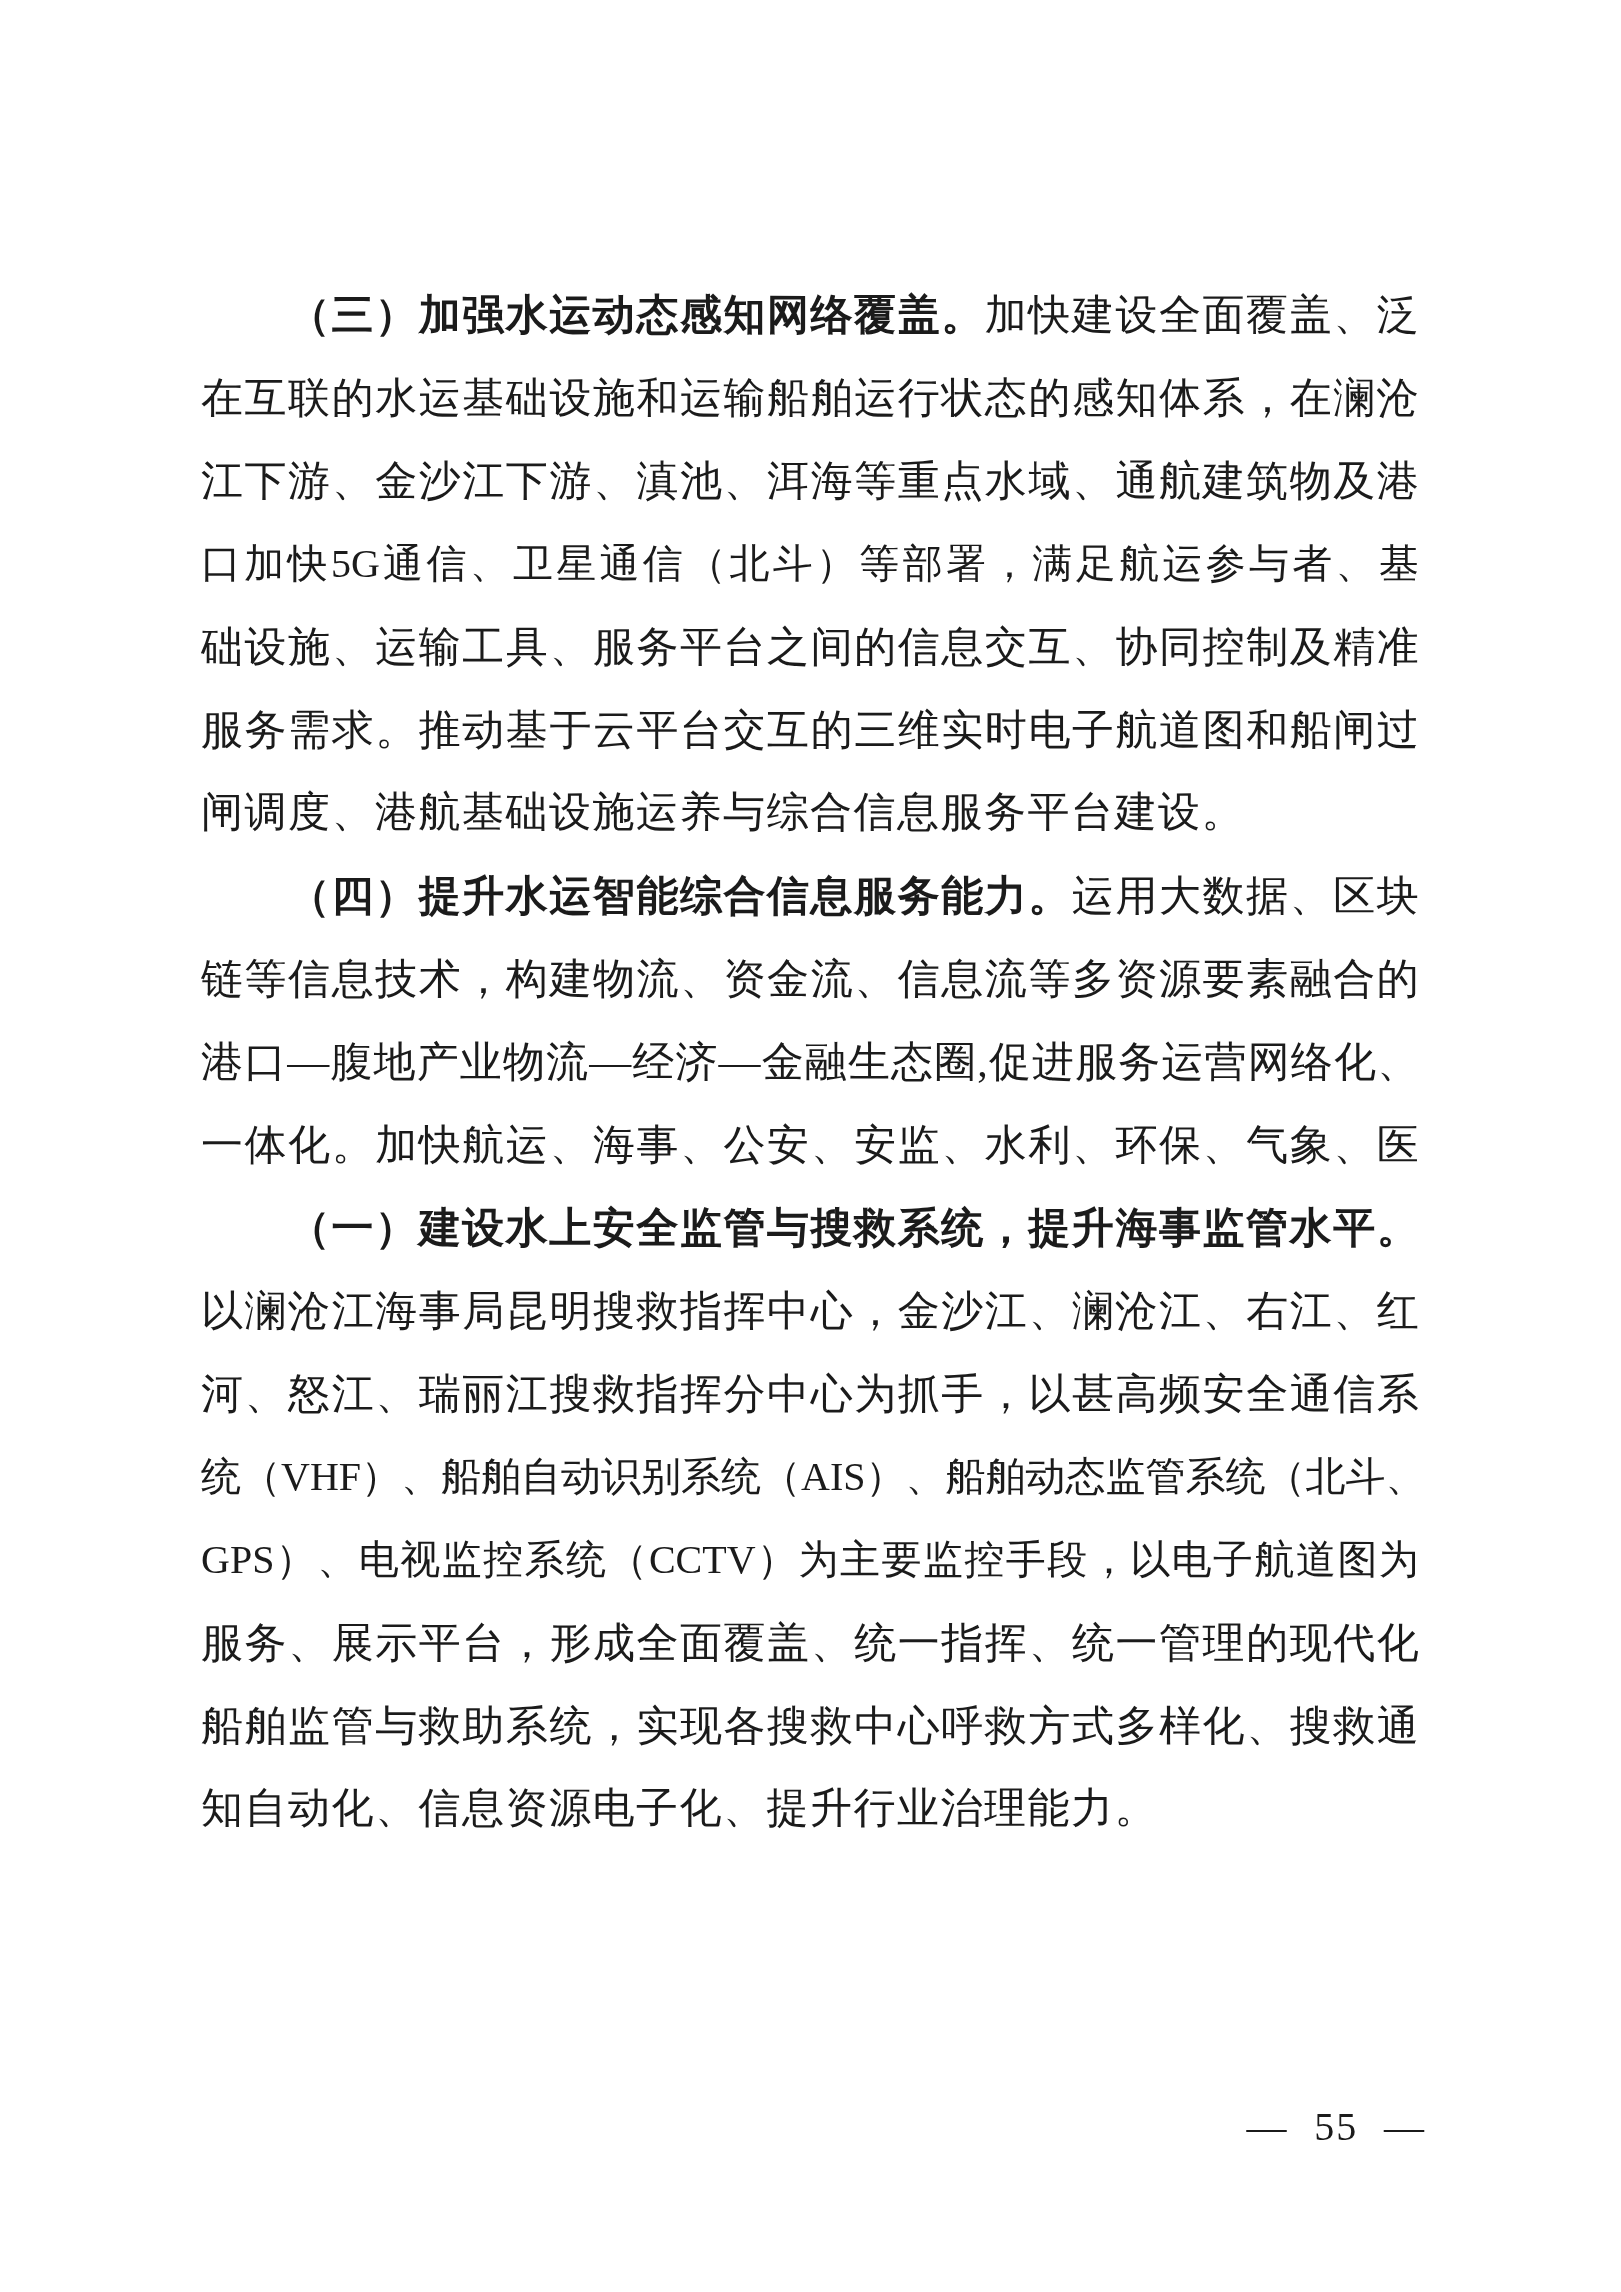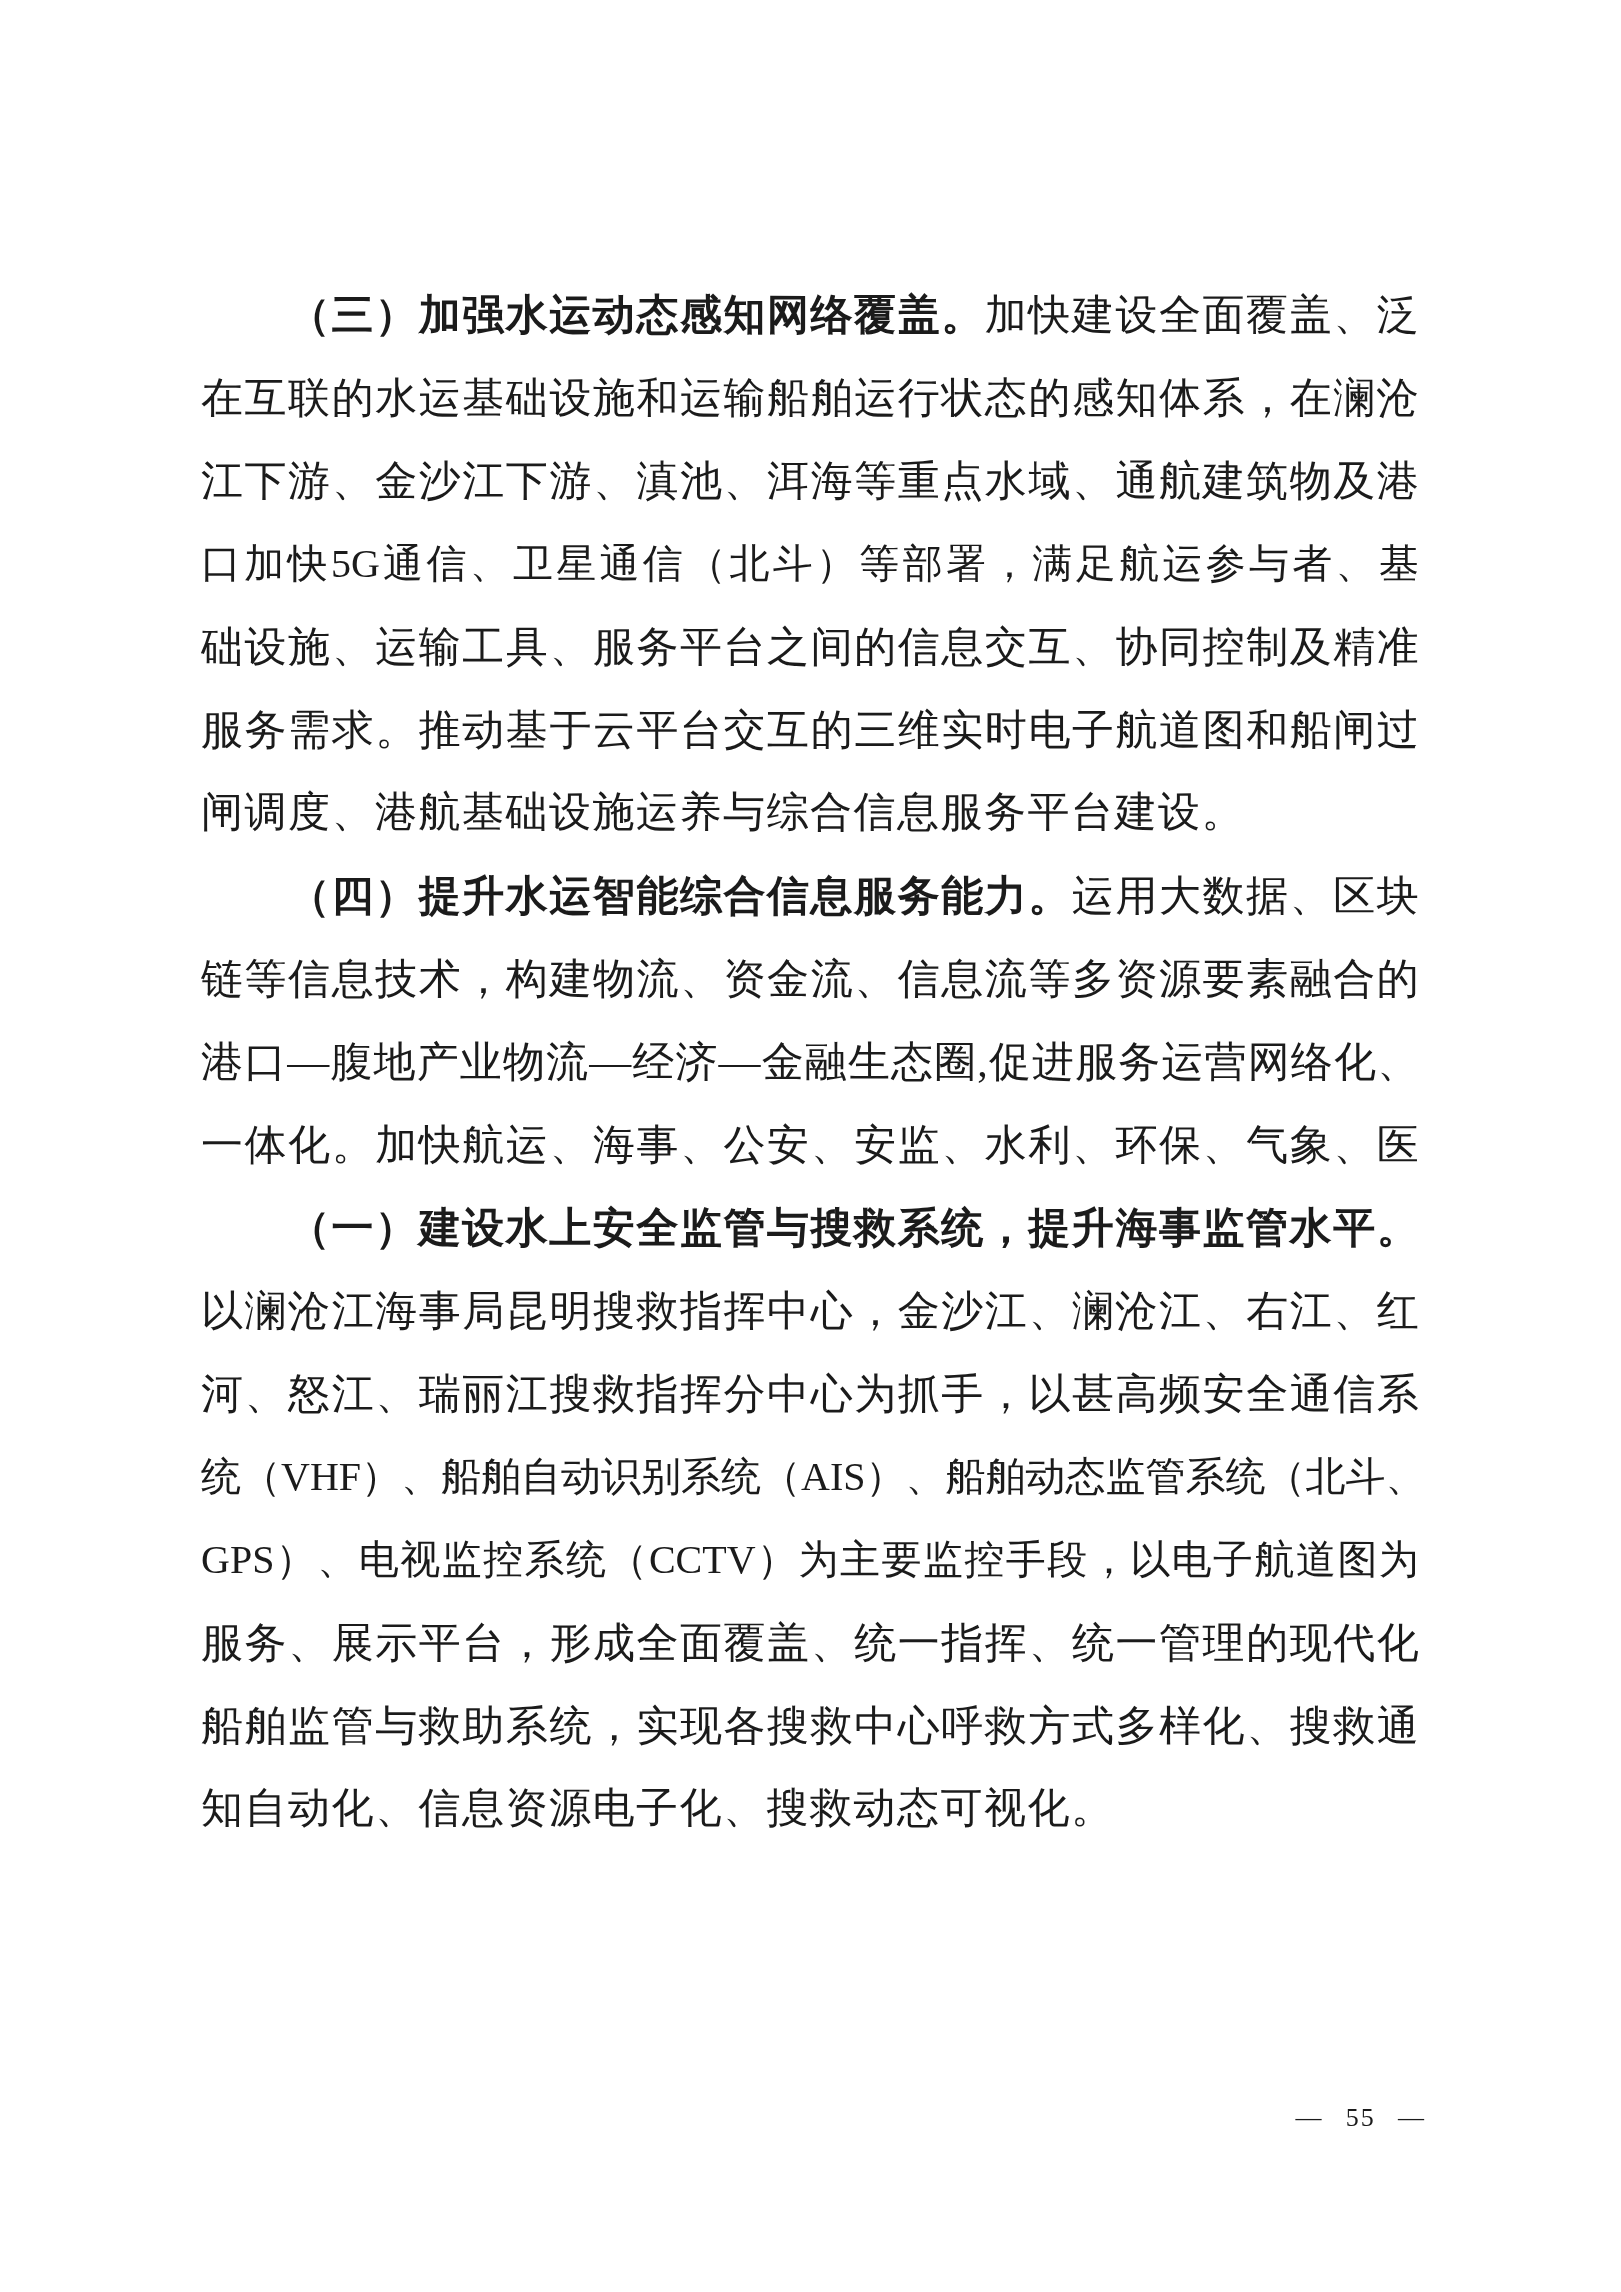--- a/index.html
+++ b/index.html
@@ -40,21 +40,21 @@
     padding-left: 87px;
     font-family: "Liberation Sans", "DejaVu Sans", sans-serif;
     font-weight: bold;
     letter-spacing: 2.5px;
     white-space: nowrap;
   }
   .footer {
     position: absolute;
     right: 195px;
     top: 2103px;
-    font-size: 26px;
+    font-size: 40px;
     letter-spacing: 2px;
     word-spacing: 13.7px;
     color: #1b1b1b;
   }
 </style>
 </head>
 <body>
 
 <div class="page">
   <div class="content" id="doc-content">
@@ -562,18 +562,18 @@
           <span>方</span>
           <span>式</span>
           <span>多</span>
           <span>样</span>
           <span>化</span>
           <span>、</span>
           <span>搜</span>
           <span>救</span>
           <span>通</span>
         </div>
-        <div class="line nofill"><span>知自动化、信息资源电子化、搜救动态可视化。</span></div>
+        <div class="line nofill"><span>知自动化、信息资源电子化、提升行业治理能力。</span></div>
       </div>
     </div>
   <div class="footer">— 55 —</div>
 </div>
 
 
 </body></html>

